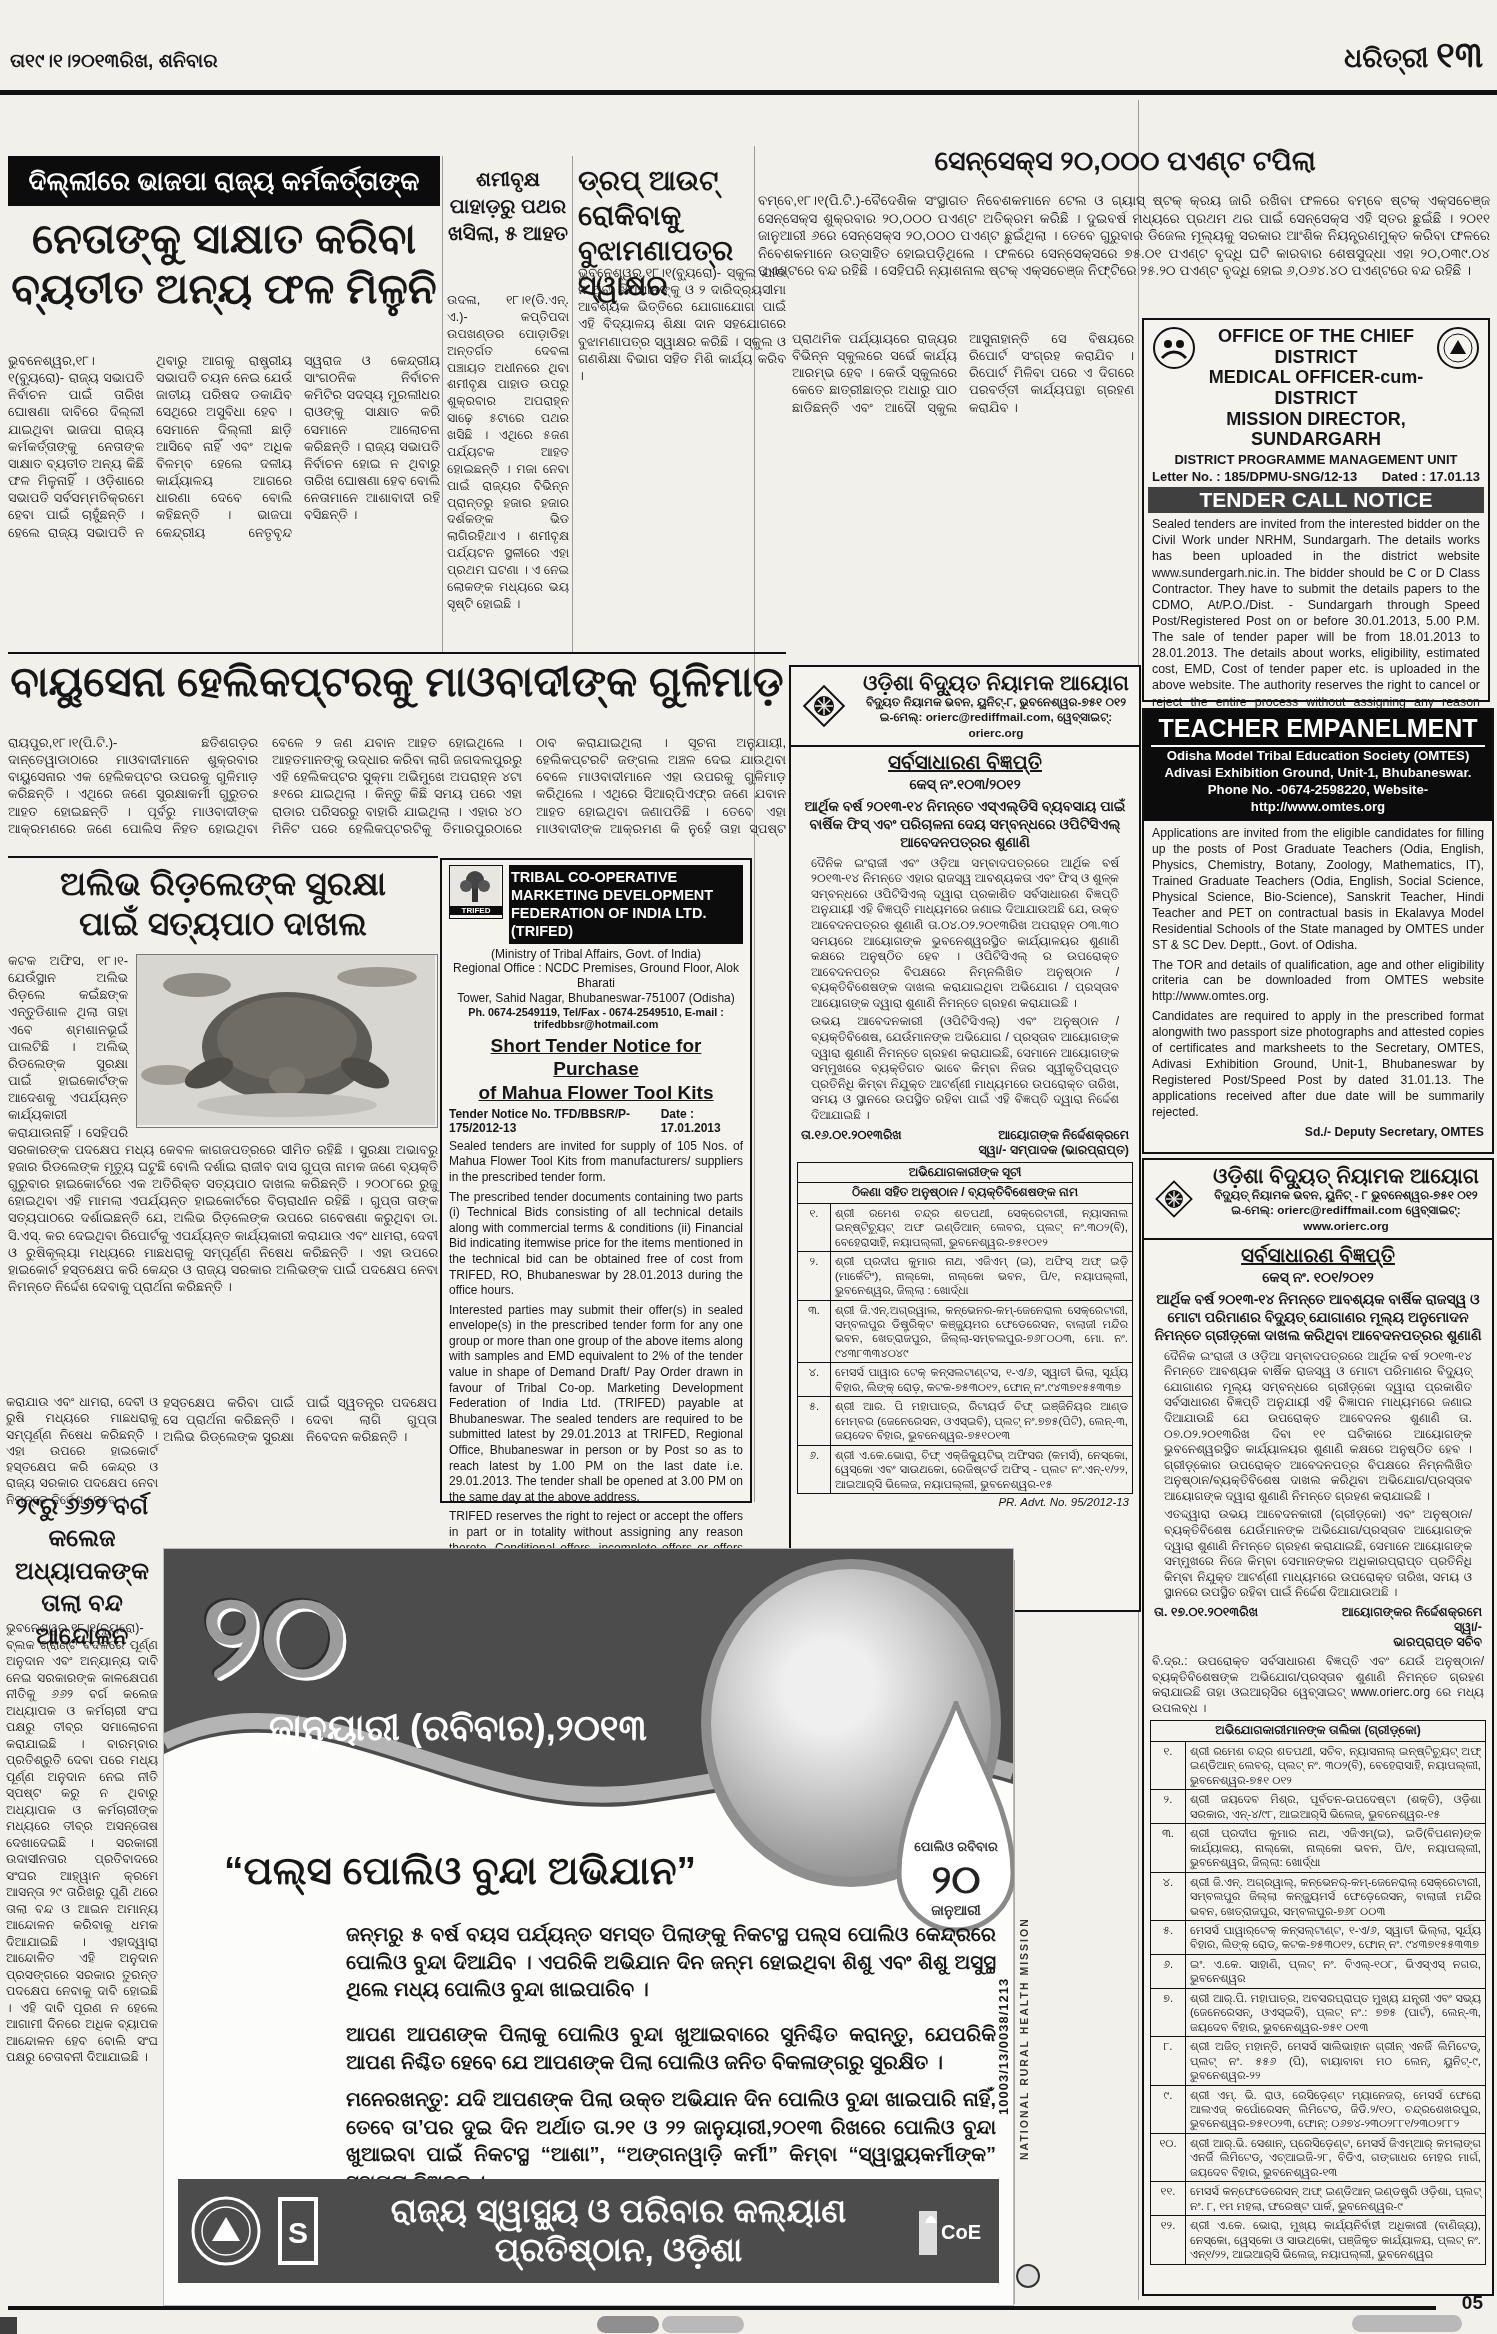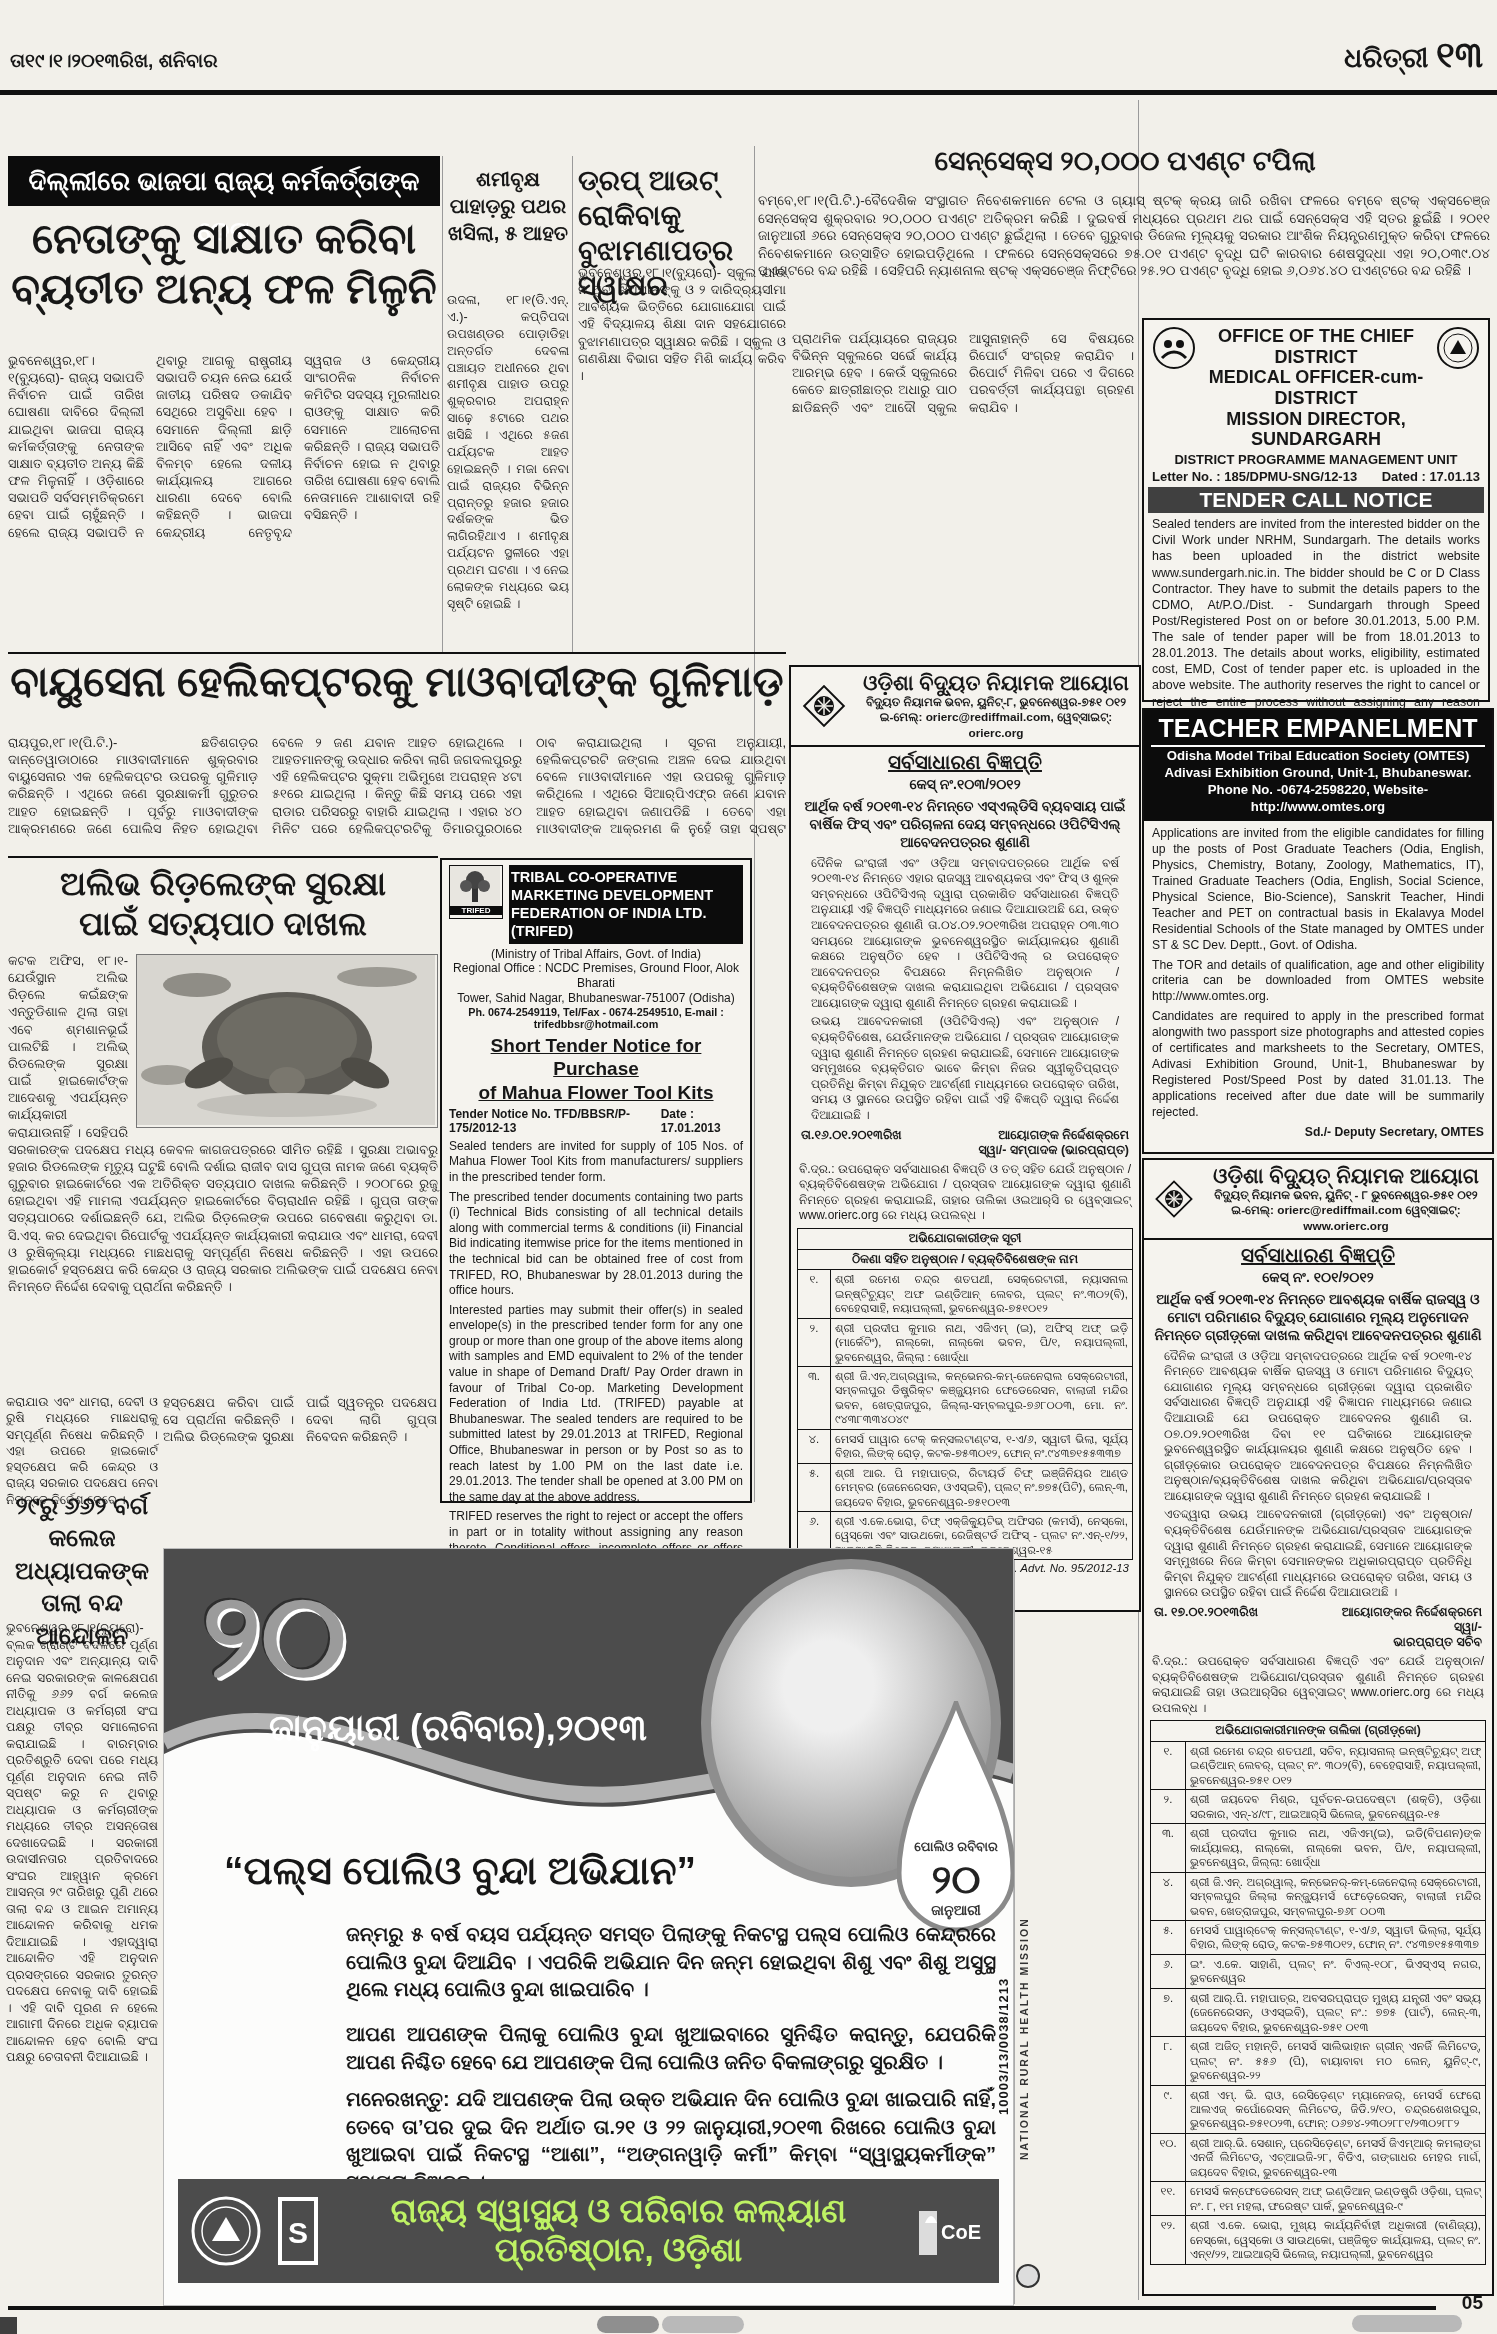--- a/index.html
+++ b/index.html
@@ -87,21 +87,21 @@
   
   .ad{left:163px;top:1548px;width:849px;height:756px;background:#fcfcfb;border:1px solid #bbb;}
   .ad-band{position:absolute;left:0;top:0;width:849px;height:300px;background:#4c4c4c;overflow:visible;}
   .ad-num{position:absolute;left:38px;top:18px;font-size:118px;font-weight:bold;color:#9b9b9b;text-shadow:3px 3px 0 #fff,-2px -2px 0 #2e2e2e;}
   .ad-date{position:absolute;left:105px;top:158px;font-size:36px;font-weight:bold;color:#fff;}
   .ad-baby{position:absolute;right:12px;top:10px;width:300px;height:328px;border-radius:50%;background:radial-gradient(circle at 42% 38%,#efefef 0 18%,#cfcfcf 40%,#9e9e9e 70%,#7a7a7a 100%);border:10px solid #8e8e8e;box-sizing:border-box;}
   .ad-drop{position:absolute;right:-2px;top:152px;width:118px;height:250px;}
   .ad-slogan{position:absolute;left:60px;top:300px;width:620px;font-size:39px;font-weight:bold;}
   .ad-p{position:absolute;left:182px;width:650px;font-size:20px;font-weight:bold;line-height:1.38;text-align:justify;}
   .ad-foot{position:absolute;left:14px;top:630px;width:821px;height:104px;background:#4c4c4c;display:flex;align-items:center;gap:14px;padding:0 12px;box-sizing:border-box;}
-  .ad-foot-text{color:#bef264;font-size:33px;font-weight:bold;flex:1;text-align:center;}
+  .ad-foot-text{color:#ffffff;font-size:33px;font-weight:bold;flex:1;text-align:center;}
   .serial{left:996px;top:1845px;height:270px;writing-mode:vertical-rl;transform:rotate(180deg);font-size:13px;font-weight:bold;letter-spacing:1px;}
   .nrhm{left:1014px;top:1560px;width:28px;height:744px;border-left:1px solid #aaa;}
   .nrhm-txt{position:absolute;top:40px;left:3px;writing-mode:vertical-rl;transform:rotate(180deg);font-size:10.5px;font-weight:bold;letter-spacing:2px;color:#333;height:560px;}
   .nrhm-logo{position:absolute;bottom:16px;left:1px;width:24px;height:24px;border-radius:50%;border:2px solid #333;box-sizing:border-box;background:#ddd;}
   
   .f-rule{left:8px;top:2306px;width:1428px;height:4px;}
   .f-page{right:14px;top:2292px;font-size:19px;font-weight:bold;}
   .pill{background:#b9b9b9;border-radius:9px;height:17px;}
   .pill-l{left:597px;top:2316px;width:62px;background:#8f8f8f;}
   .pill-c{left:662px;top:2316px;width:82px;}
@@ -293,21 +293,20 @@
     <div class="oerc-subj">ଆର୍ଥିକ ବର୍ଷ ୨୦୧୩-୧୪ ନିମନ୍ତେ ଏସ୍ଏଲ୍‌ଡିସି ବ୍ୟବସାୟ ପାଇଁ ବାର୍ଷିକ ଫିସ୍ ଏବଂ ପରିଚାଳନା ଦେୟ ସମ୍ବନ୍ଧରେ ଓପିଟିସିଏଲ୍ ଆବେଦନପତ୍ରର ଶୁଣାଣି</div>
     <div class="oerc-p jt">ଦୈନିକ ଇଂରାଜୀ ଏବଂ ଓଡ଼ିଆ ସମ୍ବାଦପତ୍ରରେ ଆର୍ଥିକ ବର୍ଷ ୨୦୧୩-୧୪ ନିମନ୍ତେ ଏହାର ରାଜସ୍ୱ ଆବଶ୍ୟକତା ଏବଂ ଫିସ୍ ଓ ଶୁଳ୍କ ସମ୍ବନ୍ଧରେ ଓପିଟିସିଏଲ୍ ଦ୍ୱାରା ପ୍ରକାଶିତ ସର୍ବସାଧାରଣ ବିଜ୍ଞପ୍ତି ଅନୁଯାୟୀ ଏହି ବିଜ୍ଞପ୍ତି ମାଧ୍ୟମରେ ଜଣାଇ ଦିଆଯାଉଅଛି ଯେ, ଉକ୍ତ ଆବେଦନପତ୍ରର ଶୁଣାଣି ତା.୦୪.୦୨.୨୦୧୩ରିଖ ଅପରାହ୍ନ ୦୩.୩୦ ସମୟରେ ଆୟୋଗଙ୍କ ଭୁବନେଶ୍ୱରସ୍ଥିତ କାର୍ଯ୍ୟାଳୟର ଶୁଣାଣି କକ୍ଷରେ ଅନୁଷ୍ଠିତ ହେବ । ଓପିଟିସିଏଲ୍ ର ଉପରୋକ୍ତ ଆବେଦନପତ୍ର ବିପକ୍ଷରେ ନିମ୍ନଲିଖିତ ଅନୁଷ୍ଠାନ / ବ୍ୟକ୍ତିବିଶେଷଙ୍କ ଦାଖଲ କରାଯାଇଥିବା ଅଭିଯୋଗ / ପ୍ରସ୍ତାବ ଆୟୋଗଙ୍କ ଦ୍ୱାରା ଶୁଣାଣି ନିମନ୍ତେ ଗ୍ରହଣ କରାଯାଇଛି ।</div>
     <div class="oerc-p jt">ଉଭୟ ଆବେଦନକାରୀ (ଓପିଟିସିଏଲ୍) ଏବଂ ଅନୁଷ୍ଠାନ / ବ୍ୟକ୍ତିବିଶେଷ, ଯେଉଁମାନଙ୍କ ଅଭିଯୋଗ / ପ୍ରସ୍ତାବ ଆୟୋଗଙ୍କ ଦ୍ୱାରା ଶୁଣାଣି ନିମନ୍ତେ ଗ୍ରହଣ କରାଯାଇଛି, ସେମାନେ ଆୟୋଗଙ୍କ ସମ୍ମୁଖରେ ବ୍ୟକ୍ତିଗତ ଭାବେ କିମ୍ବା ନିଜର ସ୍ୱୀକୃତିପ୍ରାପ୍ତ ପ୍ରତିନିଧି କିମ୍ବା ନିଯୁକ୍ତ ଆଟର୍ଣ୍ଣୀ ମାଧ୍ୟମରେ ଉପରୋକ୍ତ ତାରିଖ, ସମୟ ଓ ସ୍ଥାନରେ ଉପସ୍ଥିତ ରହିବା ପାଇଁ ଏହି ବିଜ୍ଞପ୍ତି ଦ୍ୱାରା ନିର୍ଦ୍ଦେଶ ଦିଆଯାଇଛି ।</div>
     <div class="oerc-signrow">
       <span>ତା.୧୬.୦୧.୨୦୧୩ରିଖ</span>
       <span style="text-align:right;">
         <span>ଆୟୋଗଙ୍କ ନିର୍ଦ୍ଦେଶକ୍ରମେ</span><br>
         <span>ସ୍ୱା/- ସମ୍ପାଦକ (ଭାରପ୍ରାପ୍ତ)</span>
       </span>
     </div>
-    <div class="oerc-note jt">ବି.ଦ୍ର.: ଉପରୋକ୍ତ ସର୍ବସାଧାରଣ ବିଜ୍ଞପ୍ତି ଓ ତତ୍ ସହିତ ଯେଉଁ ଅନୁଷ୍ଠାନ / ବ୍ୟକ୍ତିବିଶେଷଙ୍କ ଅଭିଯୋଗ / ପ୍ରସ୍ତାବ ଆୟୋଗଙ୍କ ଦ୍ୱାରା ଶୁଣାଣି ନିମନ୍ତେ ଗ୍ରହଣ କରାଯାଇଛି, ତାହାର ତାଲିକା ଓଇଆର୍‌ସି ର ୱେବ୍‌ସାଇଟ୍ www.orierc.org ରେ ମଧ୍ୟ ଉପଲବ୍ଧ ।</div>
     <table class="oerc-tbl">
       <thead>
         <tr>
             <th colspan="2">ଅଭିଯୋଗକାରୀଙ୍କ ସୂଚୀ</th>
           </tr>
         <tr>
             <th colspan="2">ଠିକଣା ସହିତ ଅନୁଷ୍ଠାନ / ବ୍ୟକ୍ତିବିଶେଷଙ୍କ ନାମ</th>
           </tr>
       </thead>
       <tbody>

